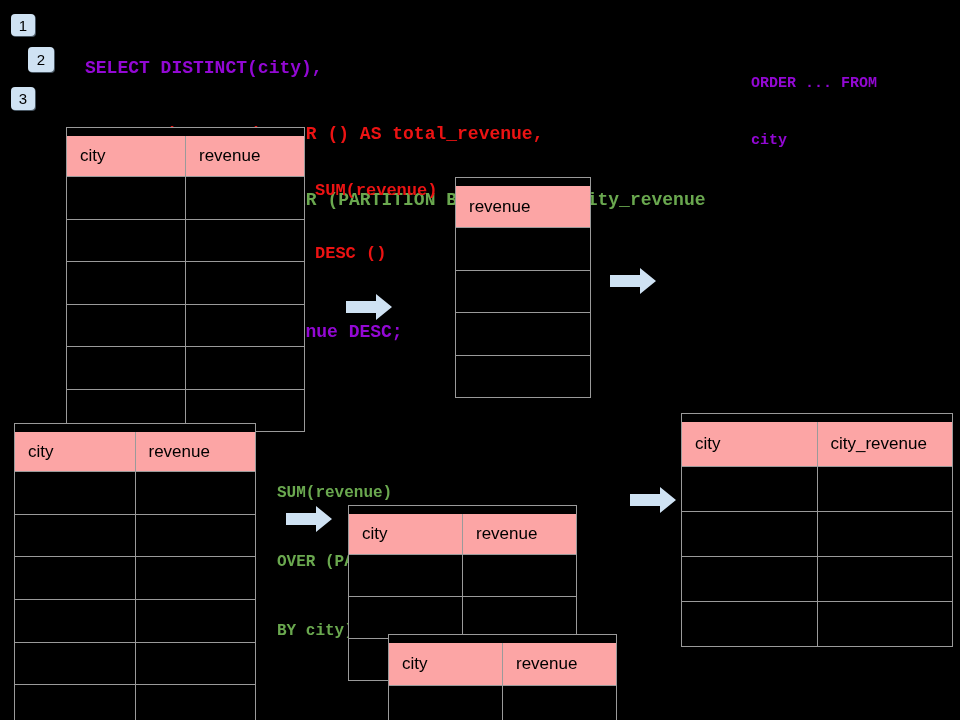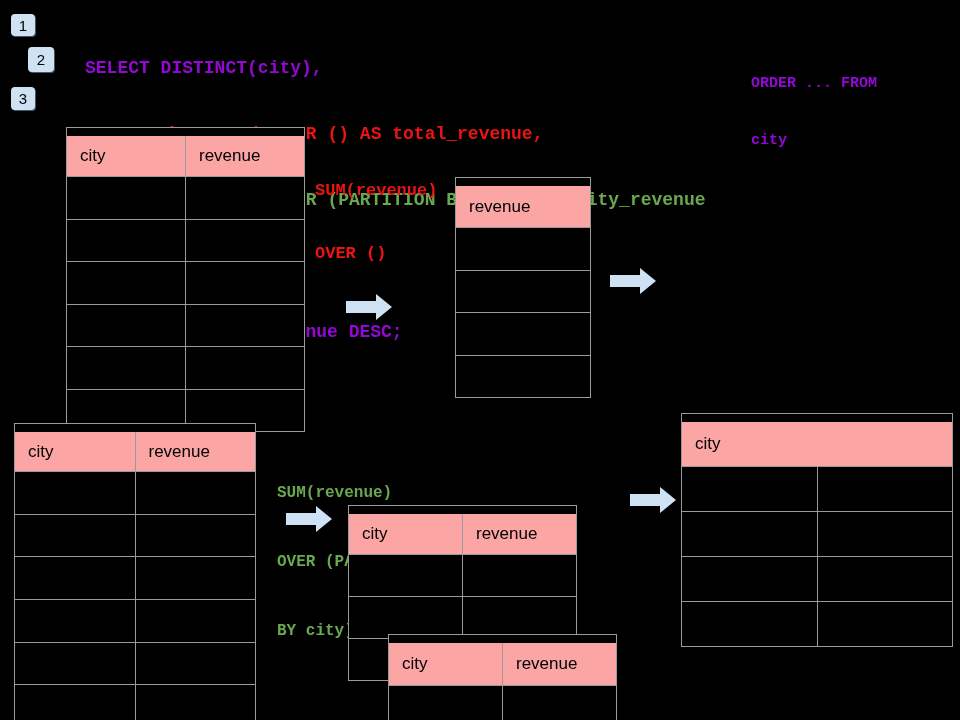--- a/index.html
+++ b/index.html
@@ -65,21 +65,21 @@
   <div class="codeline ind2" style="color: rgb(147, 8, 212);">ORDER by city_revenue DESC;</div>
 </div>
 
 <div class="label side-note">
   <div>ORDER ... FROM</div>
   <div>city</div>
 </div>
 
 <div class="label label-red">
   <div>SUM(revenue)</div>
-  <div>OVER ()</div>
+  <div>DESC ()</div>
 </div>
 
 <div class="label label-green">
   <div>SUM(revenue)</div>
   <div>OVER (PARTITION</div>
   <div>BY city)</div>
 </div>
 
 <div class="dtable" style="left:66px;top:127px;width:239px;--hh:40px;--rh:41.5px">
     <div class="thead">
@@ -191,20 +191,21 @@
     </div>
     <div class="tr">
       <div class="td"></div>
       <div class="td"></div>
     </div>
   </div>
 
 <div class="dtable" style="left:681px;top:413px;width:272px;--hh:44px;--rh:44px">
     <div class="thead">
       <div class="th">city</div>
+      <div class="th">city_revenue</div>
     </div>
     <div class="tr">
       <div class="td"></div>
       <div class="td"></div>
     </div>
     <div class="tr">
       <div class="td"></div>
       <div class="td"></div>
     </div>
     <div class="tr">

